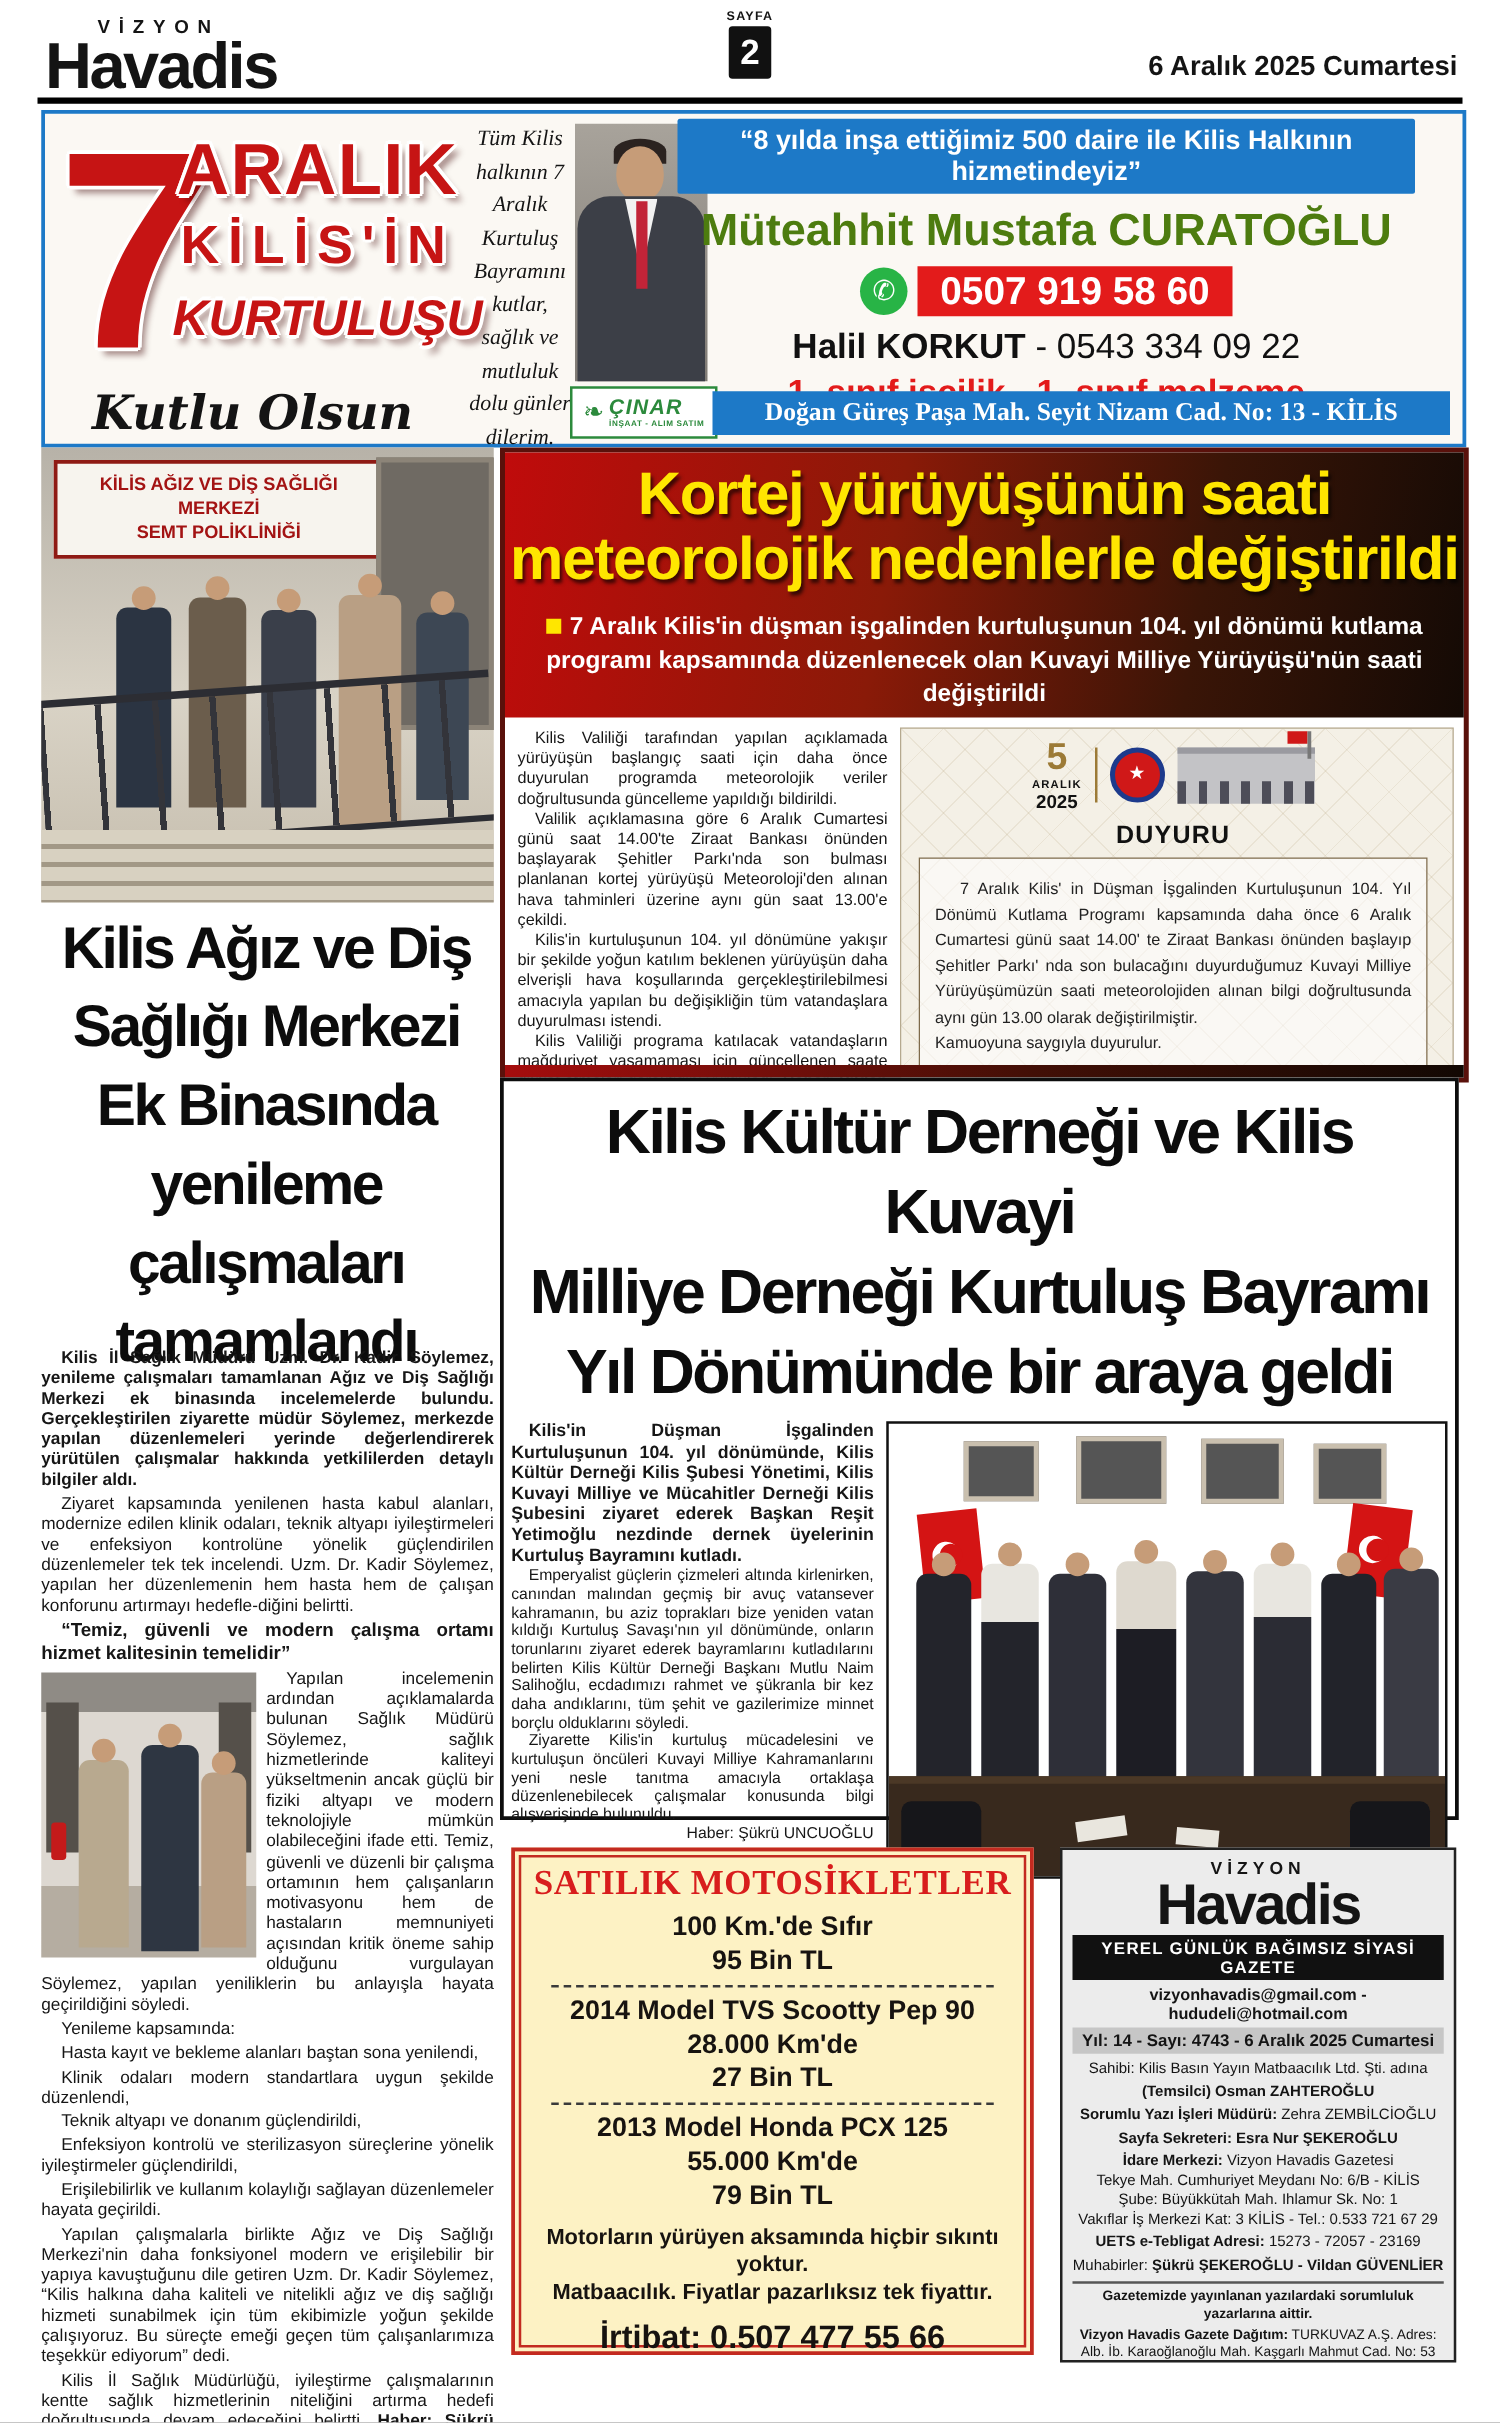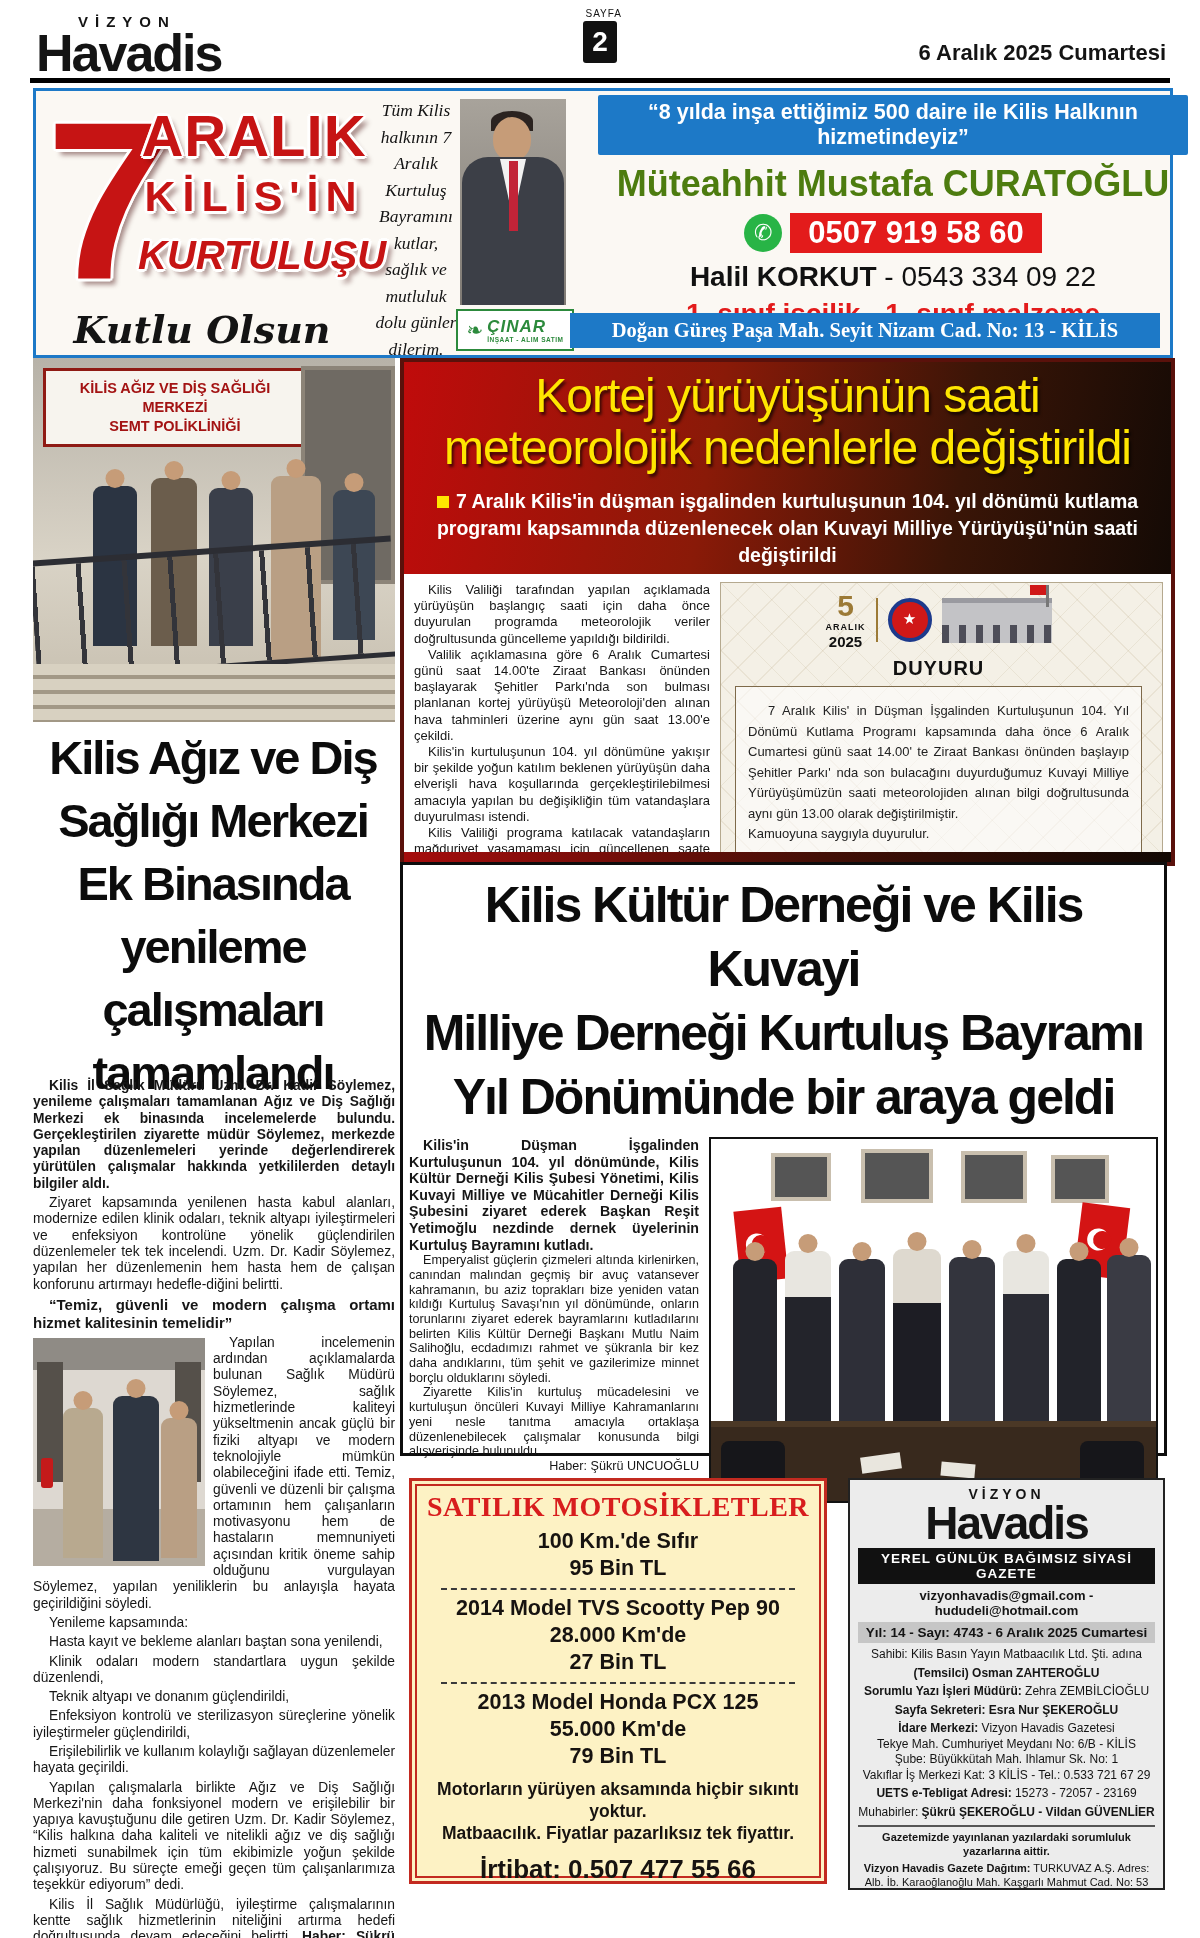--- a/index.html
+++ b/index.html
@@ -5,21 +5,21 @@
   html,body{margin:0;padding:0;background:#9a9a9a;}
   .page{position:relative;width:1200px;height:1938px;background:#ffffff;margin:0 auto;
         font-family:"Liberation Sans",sans-serif;color:#141414;overflow:hidden;}
   .abs{position:absolute;}
 
   
   .hdr-logo{left:36px;top:14px;line-height:1;}
   .hdr-logo .lg-top{font-size:15px;font-weight:700;letter-spacing:7px;margin-left:42px;}
   .hdr-logo .lg-main{font-size:52px;font-weight:700;letter-spacing:-2px;margin-top:-2px;}
   .sayfa{left:578px;top:8px;text-align:center;width:44px;}
-  .sayfa .s-lbl{font-size:10px;font-weight:400;letter-spacing:1px;text-align:right;}
+  .sayfa .s-lbl{font-size:10px;font-weight:700;letter-spacing:1px;}
   .sayfa .s-num{margin:2px auto 0;width:34px;height:42px;background:#111;color:#fff;
                 font-size:28px;font-weight:700;line-height:42px;border-radius:3px;}
   .hdr-date{right:34px;top:40px;font-size:22px;font-weight:700;}
   .hdr-rule{left:30px;top:78px;width:1140px;height:5px;background:#000;}
 
   
   .ad{left:33px;top:88px;width:1134px;height:264px;border:3px solid #1d79c7;background:#fbf8f3;}
   .outl{color:#c61414;text-shadow:-2px -2px 0 #fff,2px -2px 0 #fff,-2px 2px 0 #fff,2px 2px 0 #fff,
         0 3px 0 #fff,0 -3px 0 #fff,3px 0 0 #fff,-3px 0 0 #fff,5px 6px 5px rgba(60,0,0,.45);}
   .ad-seven{left:10px;top:-6px;font-size:225px;font-weight:800;line-height:230px;}
@@ -35,21 +35,21 @@
   .man-head{position:absolute;left:33px;top:18px;width:38px;height:44px;border-radius:50% 50% 46% 46%;background:#c69c78;}
   .man-hair{position:absolute;left:31px;top:12px;width:42px;height:20px;border-radius:50% 50% 0 0;background:#2b2320;}
   .man-body{position:absolute;left:2px;top:58px;width:102px;height:150px;border-radius:26px 26px 0 0;background:#3c3f47;}
   .man-shirt{position:absolute;left:40px;top:60px;width:26px;height:60px;background:#f2f2f2;clip-path:polygon(0 0,100% 0,50% 100%);}
   .man-tie{position:absolute;left:49px;top:62px;width:9px;height:70px;background:#c22438;}
   .cinar{left:420px;top:218px;width:114px;height:38px;background:#fff;border:2px solid #2c8a3c;
          display:flex;align-items:center;justify-content:center;gap:4px;}
   .cinar-leaf{color:#2c8a3c;font-size:20px;line-height:1;}
   .cinar-name{color:#2c8a3c;font-weight:800;font-size:17px;letter-spacing:1px;line-height:1;font-style:italic;}
   .cinar-sub{color:#2c8a3c;font-weight:700;font-size:6.5px;letter-spacing:.5px;}
-  .ad-right{left:562px;top:4px;width:590px;text-align:center;}
+  .ad-right{left:506px;top:4px;width:590px;text-align:center;}
   .ad-banner{background:#1d79c7;color:#fff;font-weight:700;font-size:21.5px;padding:5px 2px;border-radius:2px;}
   .ad-name{font-size:36px;font-weight:700;margin-top:8px;color:#4d7c0f;}
   .ad-phone-row{margin-top:8px;display:flex;align-items:center;justify-content:center;gap:8px;}
   .wa{width:38px;height:38px;border-radius:50%;background:#28b446;color:#fff;font-size:22px;
       line-height:38px;text-align:center;}
   .ad-phone1{background:#e31b1b;color:#fff;font-weight:800;font-size:31px;padding:2px 18px;}
   .ad-phone2{margin-top:8px;font-size:28px;color:#111;}
   .ad-phone2 b{font-weight:700;}
   .ad-slogan{margin-top:5px;color:#e31b1b;font-weight:800;font-size:28px;}
   .ad-addr{position:absolute;left:534px;top:222px;width:590px;background:#1d79c7;color:#fff;
@@ -80,21 +80,21 @@
   .ph-corridor{float:left;width:172px;height:228px;margin:3px 8px 2px 0;
                background:linear-gradient(180deg,#8f8b85 0 14%,#ddd8d1 14% 75%,#b5ada1 75%);position:relative;overflow:hidden;}
   .cor-door{position:absolute;top:24px;width:26px;height:120px;background:#55504a;}
   .ext{position:absolute;left:8px;top:120px;width:12px;height:30px;background:#c41a1a;border-radius:3px;}
   .lb-by{font-weight:700;}
 
   
   .kortej{left:400px;top:358px;width:767px;height:500px;border:4px solid #5a110b;background:#fff;}
   .kortej-head{height:204px;background:linear-gradient(100deg,#c00b0b 0%,#8a1a08 40%,#3a1507 72%,#140a05 100%);
                text-align:center;padding-top:8px;}
-  .kj-line{font-size:48px;line-height:52px;font-weight:400;letter-spacing:-1px;color:#ffe600;
+  .kj-line{font-size:48px;line-height:52px;font-weight:700;letter-spacing:-1px;color:#ffe600;
            text-shadow:2px 3px 3px rgba(0,0,0,.65);}
   .kj-sub{margin:14px auto 0;width:96%;color:#fff;font-weight:700;font-size:19.5px;line-height:27px;}
   .kj-sq{display:inline-block;width:12px;height:12px;background:#ffe600;margin-right:7px;}
   .kortej-body{display:flex;padding:8px 8px 0 10px;}
   .kj-text{width:296px;font-size:13px;line-height:16.2px;text-align:justify;color:#161616;}
   .kj-text p{margin:0;text-indent:14px;}
   .kj-by{font-weight:700;}
   .kj-bar{position:absolute;left:0;bottom:0;width:100%;height:10px;
           background:linear-gradient(90deg,#a50d0d,#420f06 55%,#120803);}
 

